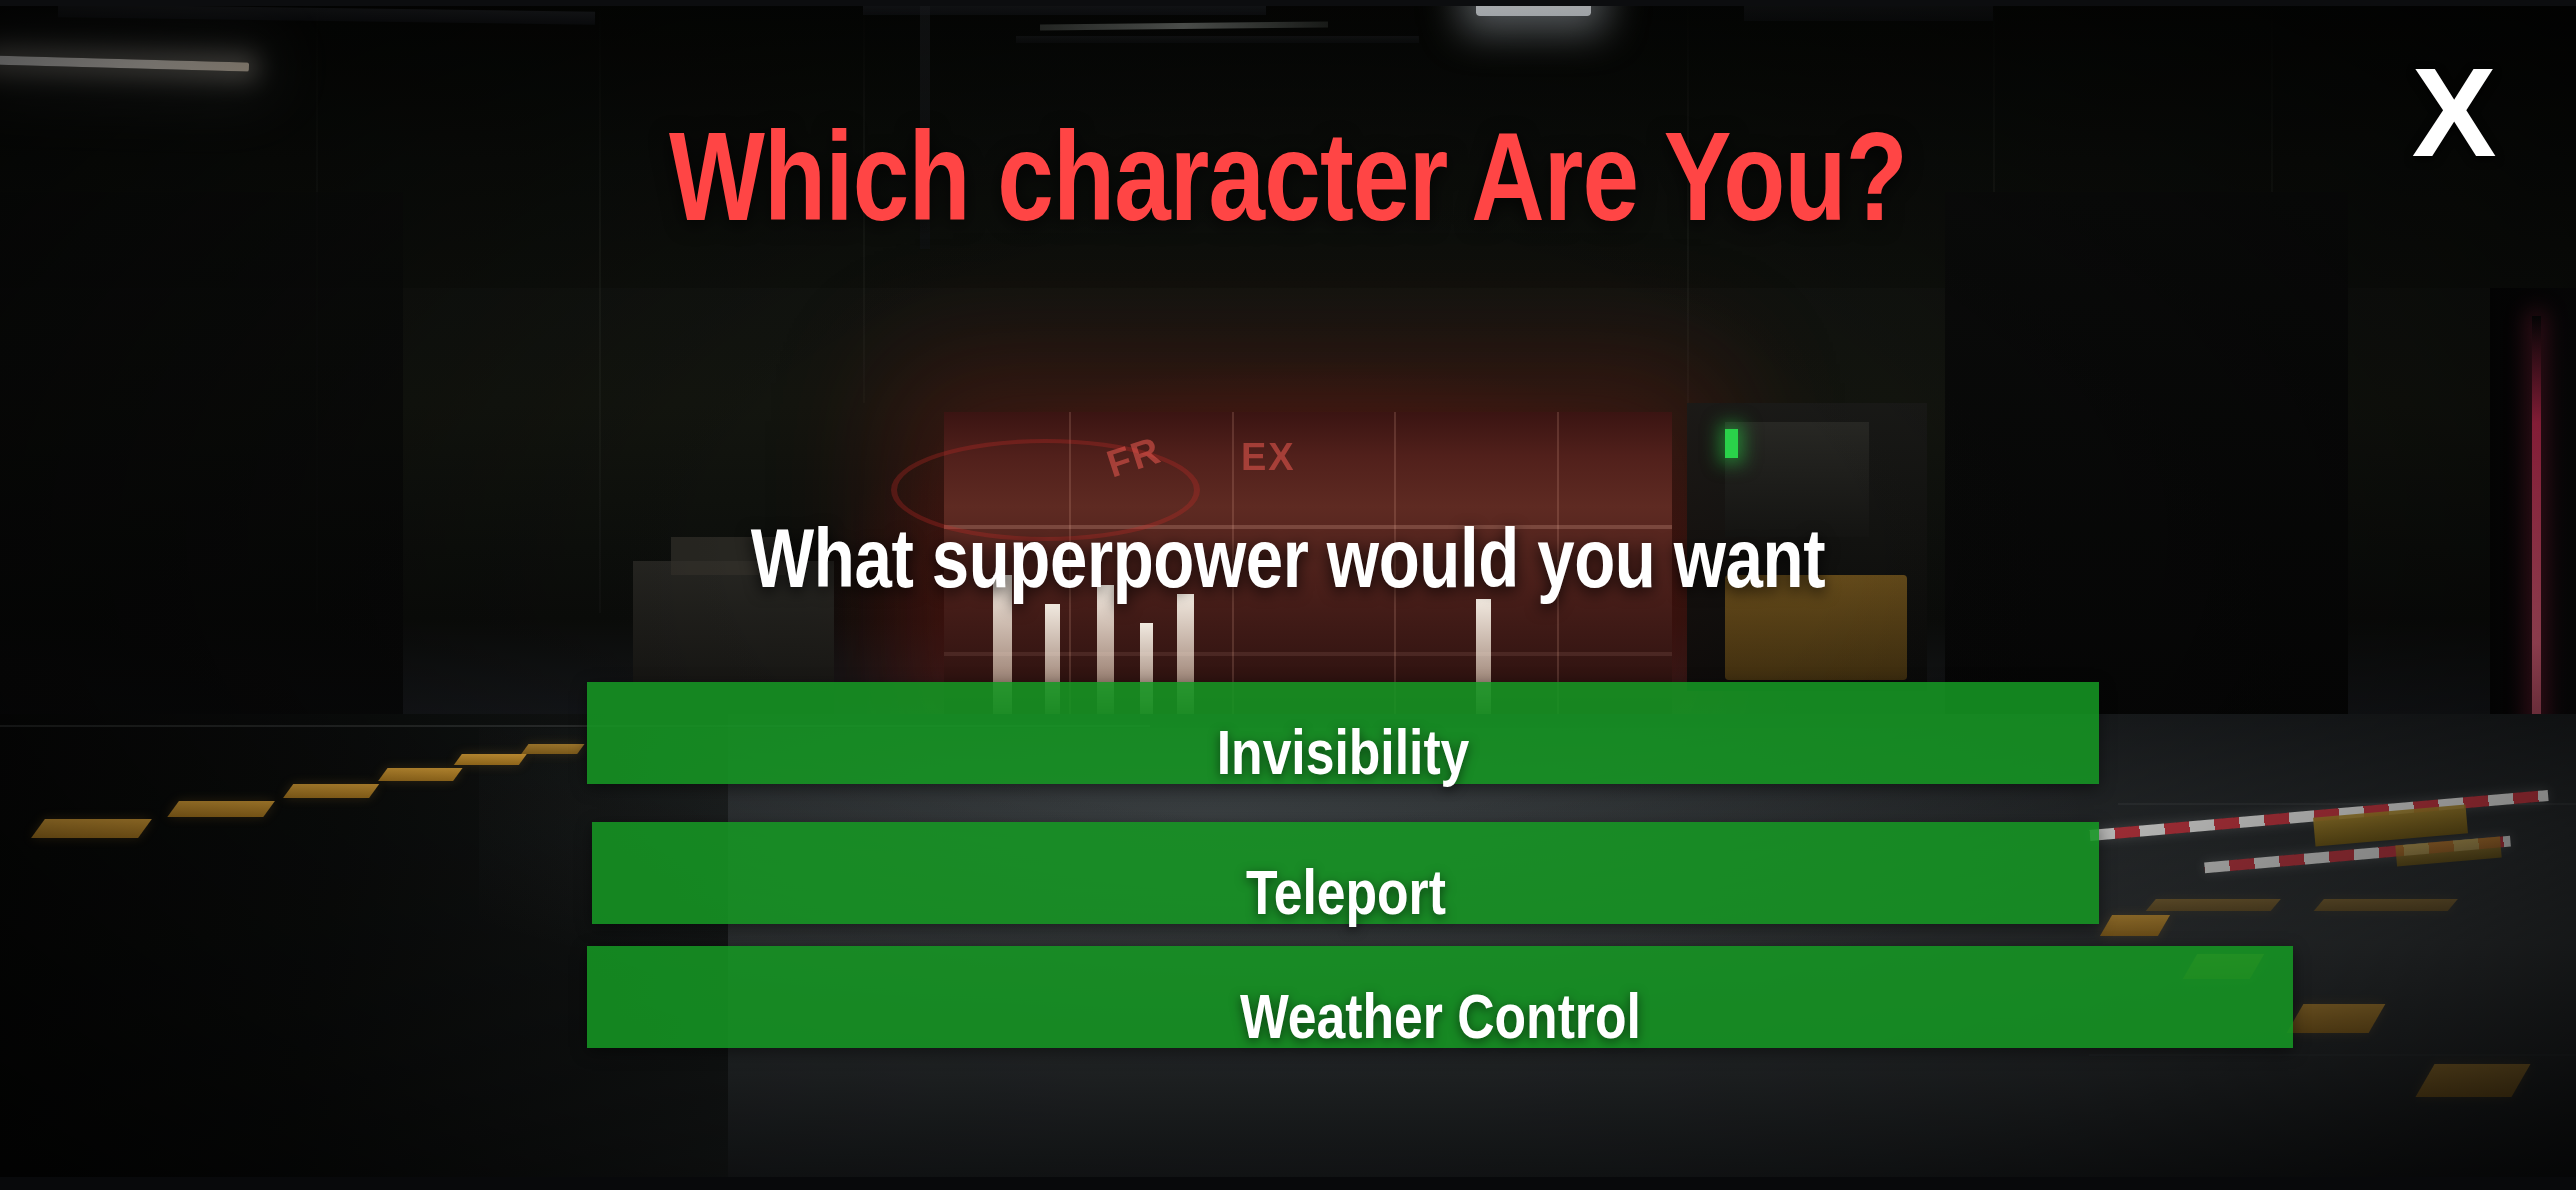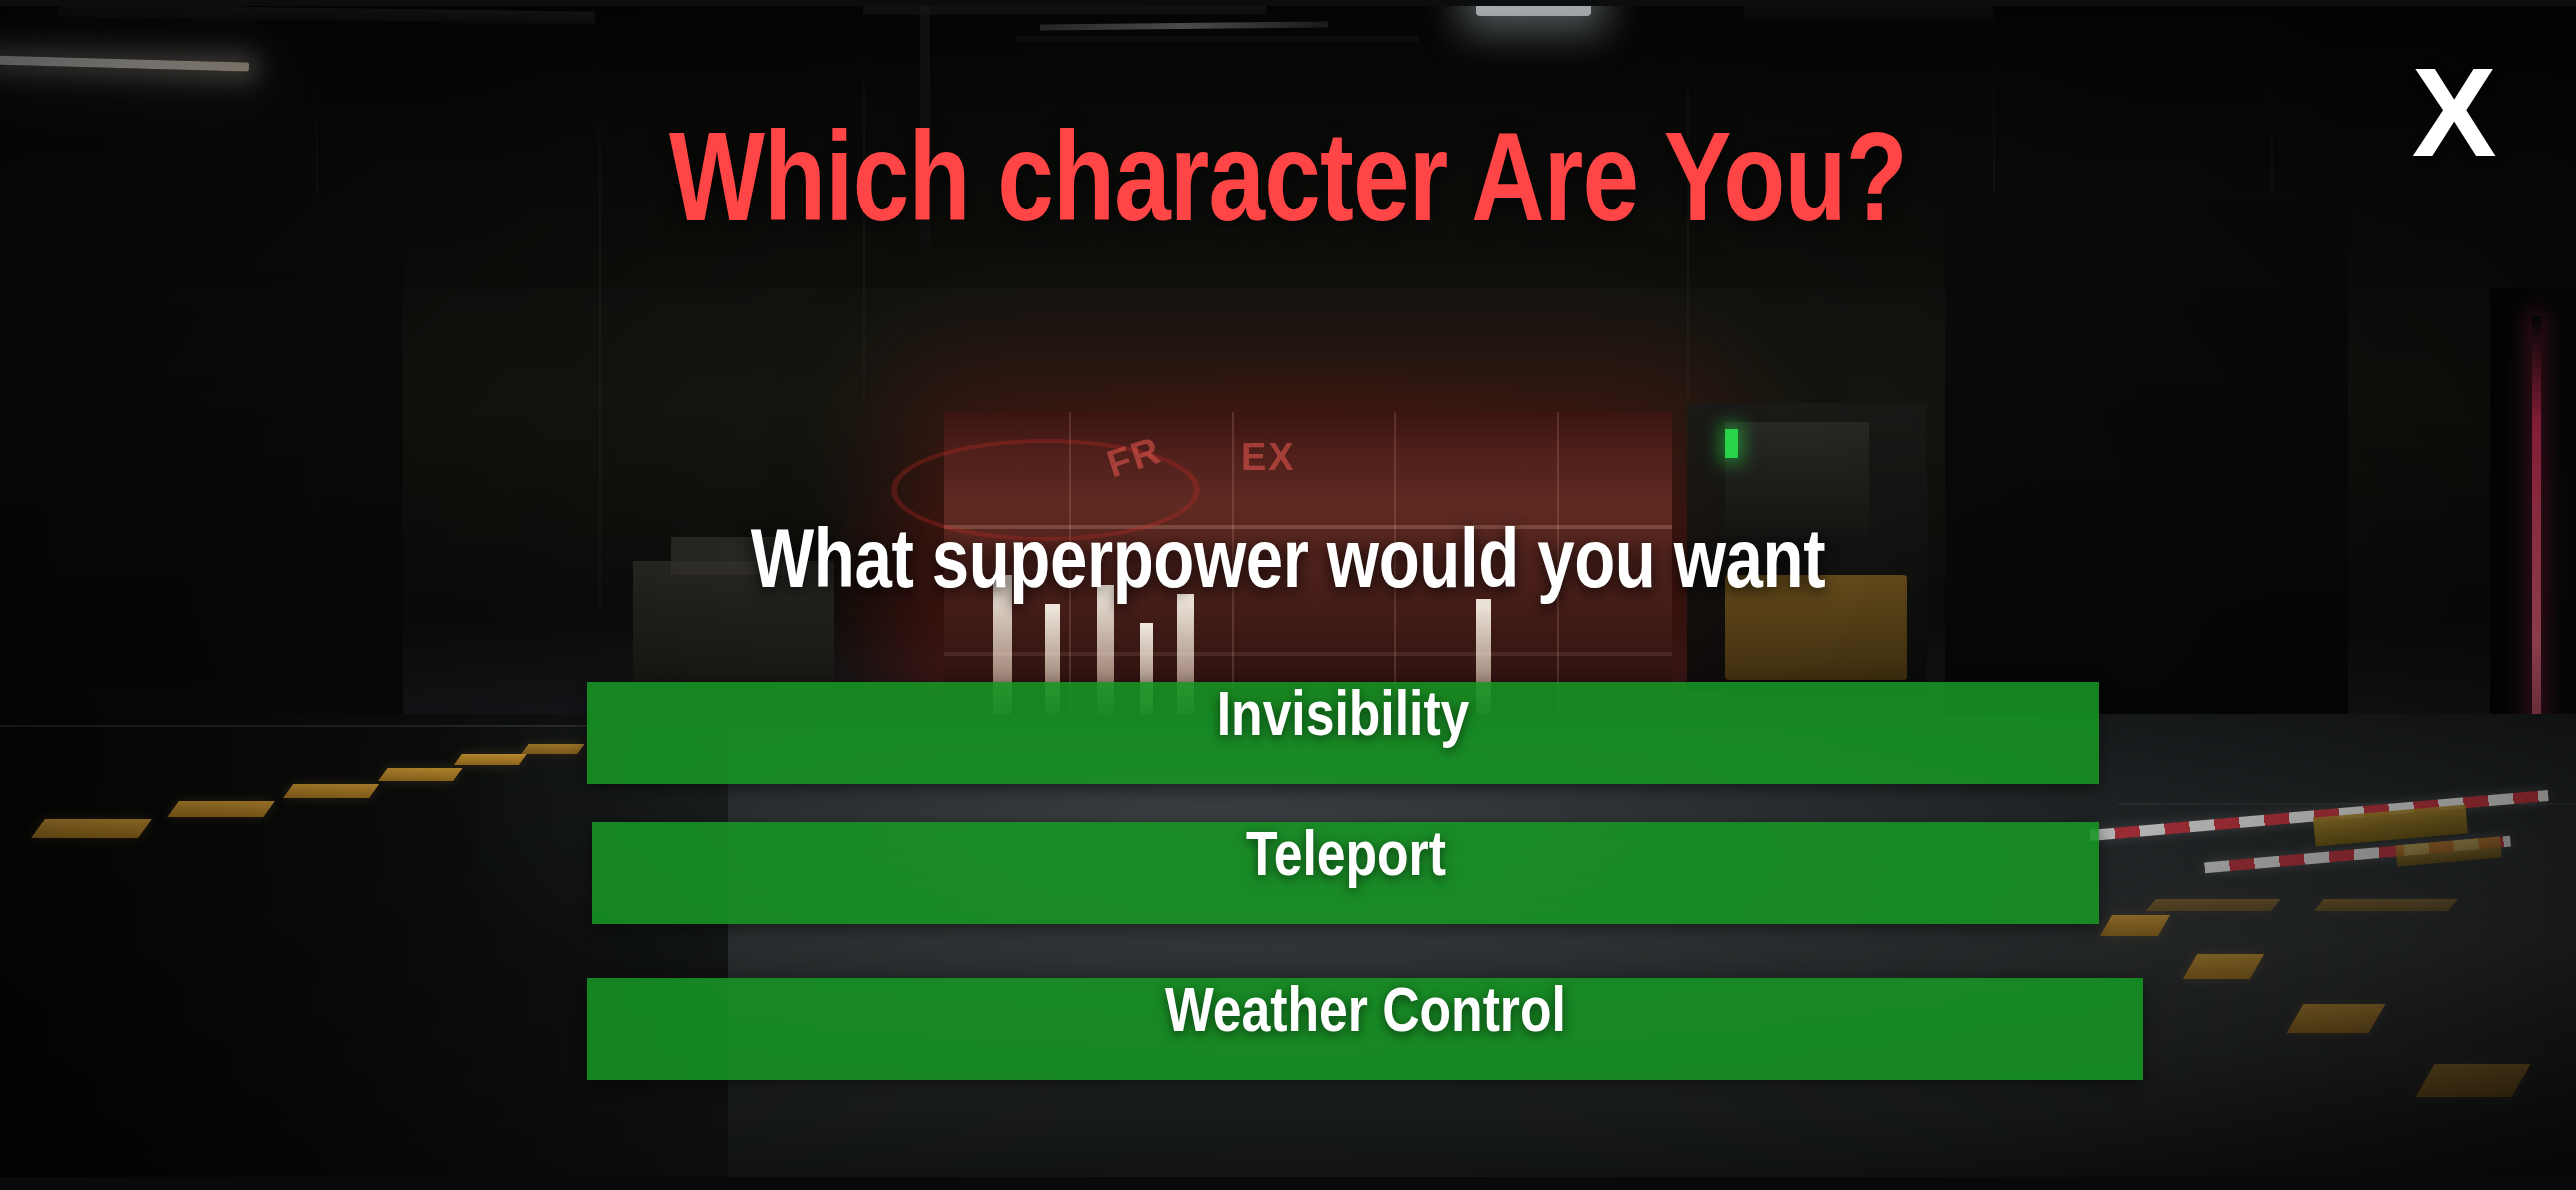--- a/index.html
+++ b/index.html
@@ -117,32 +117,32 @@
 
   .question{position:absolute;left:0;top:516px;width:2576px;text-align:center;
     color:#ffffff;font-family:"Liberation Sans Narrow","Liberation Sans",sans-serif;
     font-weight:700;font-size:84px;line-height:1;letter-spacing:-0.5px;
     transform:scaleX(.80);transform-origin:50% 50%;
     text-shadow:0 3.8px 17px rgba(0,0,0,.8);}
 
   .options{position:absolute;left:0;top:682px;width:2576px;}
 
   .opt{position:absolute;height:102px;
-    display:flex;align-items:flex-start;justify-content:center;
+    display:flex;align-items:flex-end;justify-content:center;
     background:rgba(22,150,35,.88);
     color:#ffffff;font-family:"Liberation Sans Narrow","Liberation Sans",sans-serif;
     font-weight:700;font-size:63px;line-height:1;letter-spacing:0;
     cursor:pointer;user-select:none;
     text-shadow:0 2.9px 11.5px rgba(0,0,0,.55);
     box-shadow:0 3.8px 15.3px rgba(0,0,0,.45);}
   .opt > span{display:inline-block;transform:scaleX(.82);transform-origin:50% 50%;}
 
   .opt-0{left:587px;top:0px;   width:1512px;}
   .opt-1{left:592px;top:140px; width:1507px;}
-  .opt-2{left:587px;top:296px; width:1556px;}
+  .opt-2{left:587px;top:264px; width:1706px;}
 </style>
 </head>
 <body>
 
 <div class="screen">
 
   <div class="bg">
     <div class="bg-wall"></div>
     <div class="bg-ceiling"></div>
 

